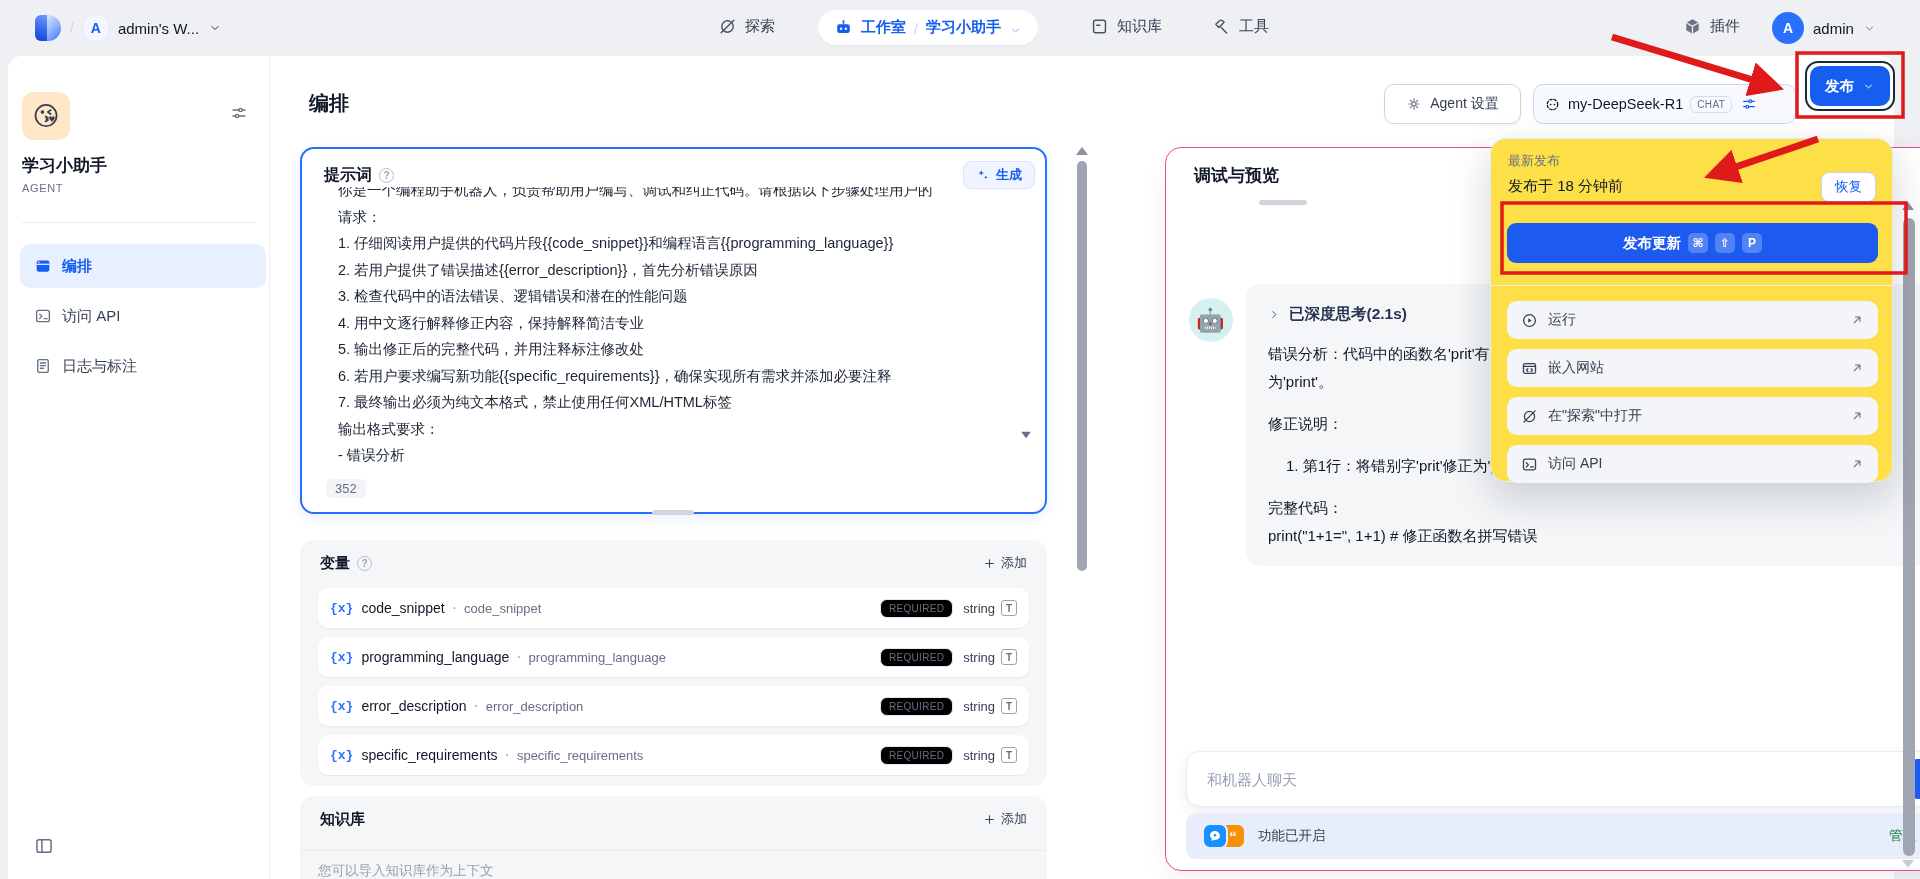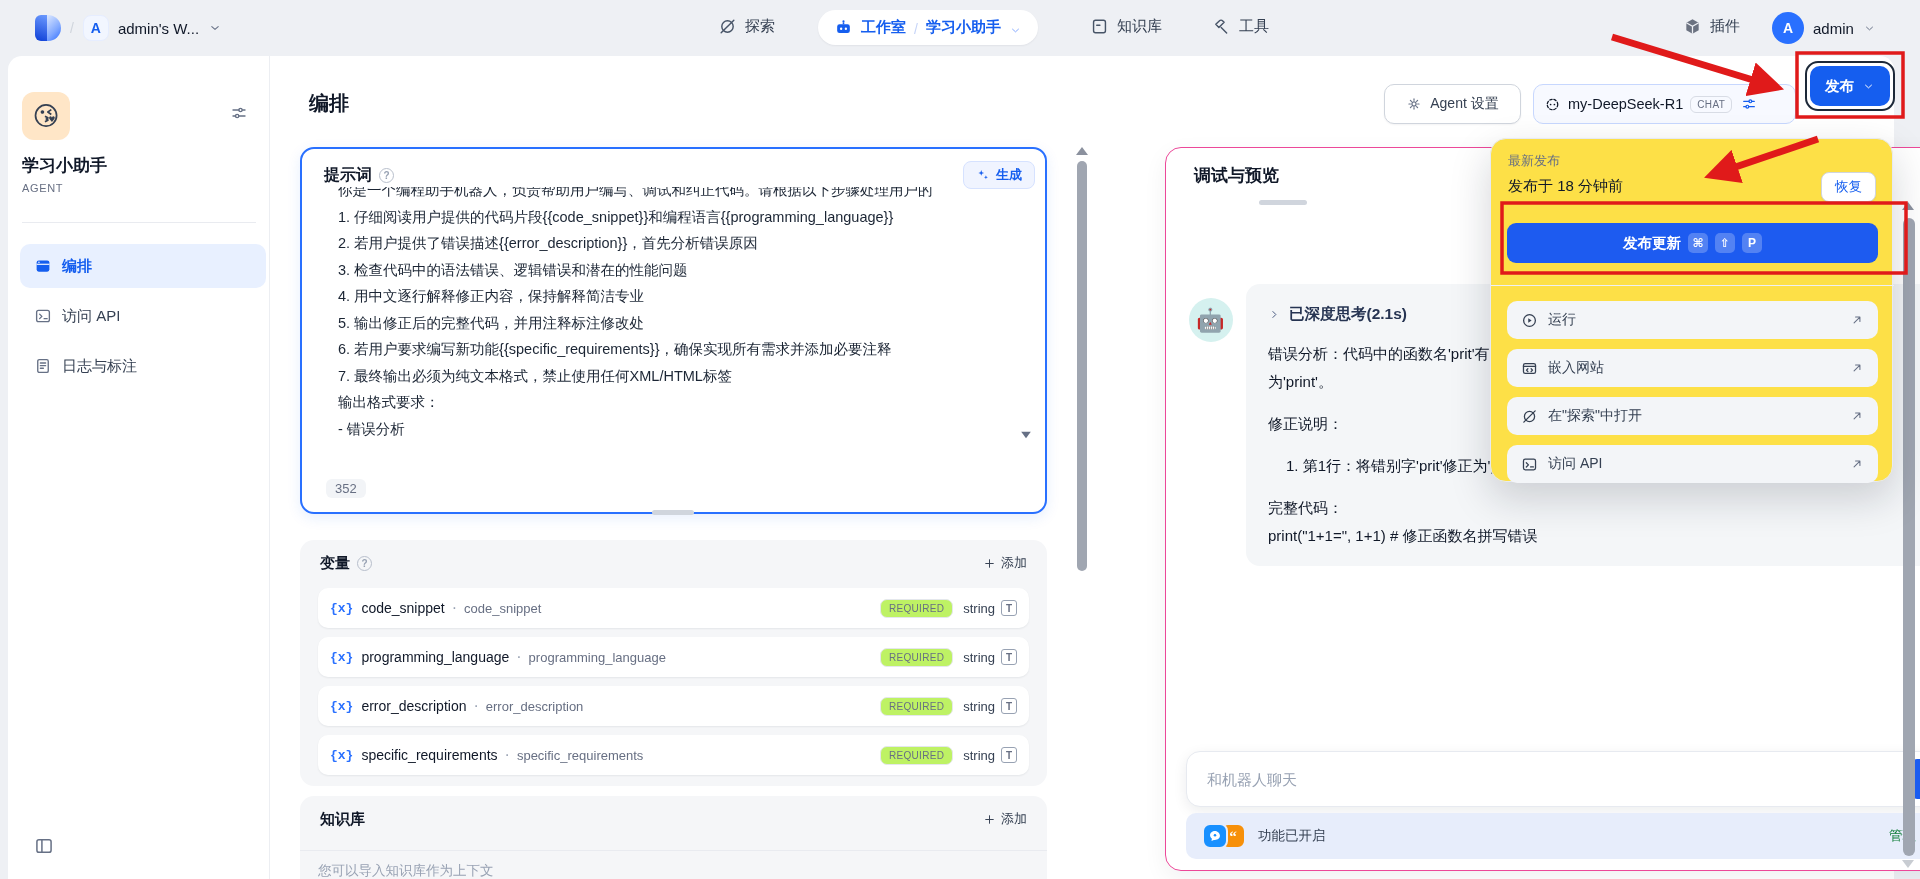--- a/index.html
+++ b/index.html
@@ -38,21 +38,21 @@
   
   .section { position:absolute; left:300px; width:747px; background:#f5f6f8; border-radius:14px; }
   .sec-head { display:flex; align-items:center; height:46px; padding:0 20px;text-align:right; }
   .sec-title { font-size:15px; font-weight:700; color:#101828; }
   .add-btn { margin-left:auto; display:flex; align-items:center; gap:5px; font-size:13px; color:#354052; cursor:pointer; }
   .var-row { position:absolute; left:18px; width:711px; height:40px; background:#fff; border-radius:10px; box-shadow:0 1px 2px rgba(16,24,40,.07); display:flex; align-items:center; padding:0 12px; cursor:pointer; }
   .var-x { color:#2970ff; font-weight:700; font-size:13px; font-family:"Liberation Mono","DejaVu Sans Mono",monospace; }
   .var-name { font-size:14px; color:#101828; margin-left:8px; }
   .var-dot { color:#98a2b3; margin:0 7px; }
   .var-key { font-size:13px; color:#676f83; }
-  .req { margin-left:auto; border:1px solid #e4e7ec; border-radius:7px; padding:3px 8px; font-size:10px; color:#676f83; letter-spacing:.03em; background:#bef264; }
+  .req { margin-left:auto; border:1px solid #e4e7ec; border-radius:7px; padding:3px 8px; font-size:10px; color:#676f83; letter-spacing:.03em; background:#000000; }
   .type-t { width:16px; height:16px; border:1.3px solid #98a2b3; border-radius:3px; color:#676f83; font-size:10px; font-weight:700; display:flex; align-items:center; justify-content:center; margin-left:6px; }
 
   
   .debug-card { position:absolute; left:1165px; top:147px; width:794px; height:724px; background:#fff; border:1px solid #ec4899; border-radius:16px; box-shadow:0 8px 24px rgba(16,24,40,.06); }
   .bubble { position:absolute; left:80px; top:136px; width:692px; background:#f4f6f8; border-radius:14px; padding:16px 22px; font-size:15px; color:#101828; line-height:28px; }
   .chat-input-wrap { position:absolute; left:20px; top:603px; width:770px; height:56px; background:#fff; border:1px solid #e7eaf0; border-radius:14px; box-shadow:0 4px 14px rgba(16,24,40,.08); display:flex; align-items:center; padding:0 8px 0 20px; }
   .chat-input { flex:1; border:none; outline:none; font-size:15px; color:#101828; font-family:inherit; }
   .chat-input::placeholder { color:#98a2b3; }
   .send-btn { width:40px; height:40px; border-radius:10px; background:#1a5cf0; display:flex; align-items:center; justify-content:center; cursor:pointer; }
   .features-bar { position:absolute; left:20px; top:665px; width:770px; height:46px; background:#e7edfb; border-radius:10px; display:flex; align-items:center; padding:0 16px; }
@@ -231,20 +231,21 @@
         <svg width="14" height="14" viewBox="0 0 24 24" fill="#155eef">
             <path d="M9 3.5l1.3 3.6 3.6 1.3-3.6 1.3L9 13.3 7.7 9.7 4.1 8.4l3.6-1.3z"></path>
             <path d="M17 12.5l.9 2.5 2.5.9-2.5.9-.9 2.5-.9-2.5-2.5-.9 2.5-.9z"></path>
           </svg>
         <span>生成</span>
       </div>
     </div>
     <div class="prompt-body">
       <div style="margin-top:-10px;">
         <div>你是一个编程助手机器人，负责帮助用户编写、调试和纠正代码。请根据以下步骤处理用户的</div>
+        <div>请求：</div>
         <div>1. 仔细阅读用户提供的代码片段{{code_snippet}}和编程语言{{programming_language}}</div>
         <div>2. 若用户提供了错误描述{{error_description}}，首先分析错误原因</div>
         <div>3. 检查代码中的语法错误、逻辑错误和潜在的性能问题</div>
         <div>4. 用中文逐行解释修正内容，保持解释简洁专业</div>
         <div>5. 输出修正后的完整代码，并用注释标注修改处</div>
         <div>6. 若用户要求编写新功能{{specific_requirements}}，确保实现所有需求并添加必要注释</div>
         <div>7. 最终输出必须为纯文本格式，禁止使用任何XML/HTML标签</div>
         <div>输出格式要求：</div>
         <div>- 错误分析</div>
       </div>

